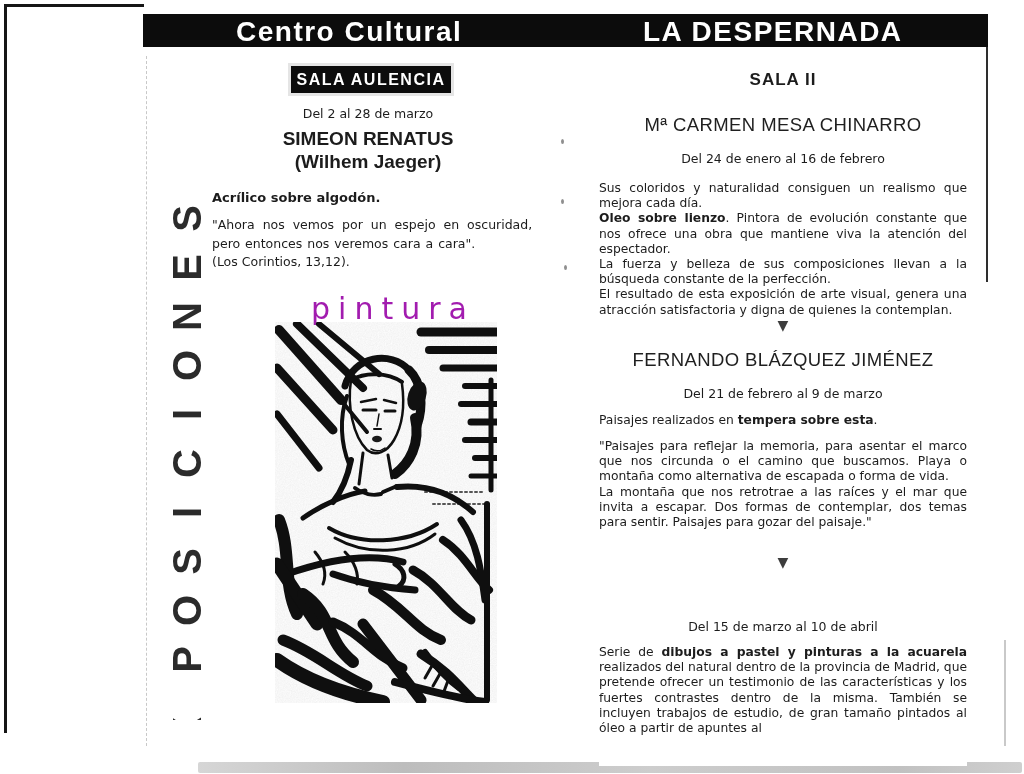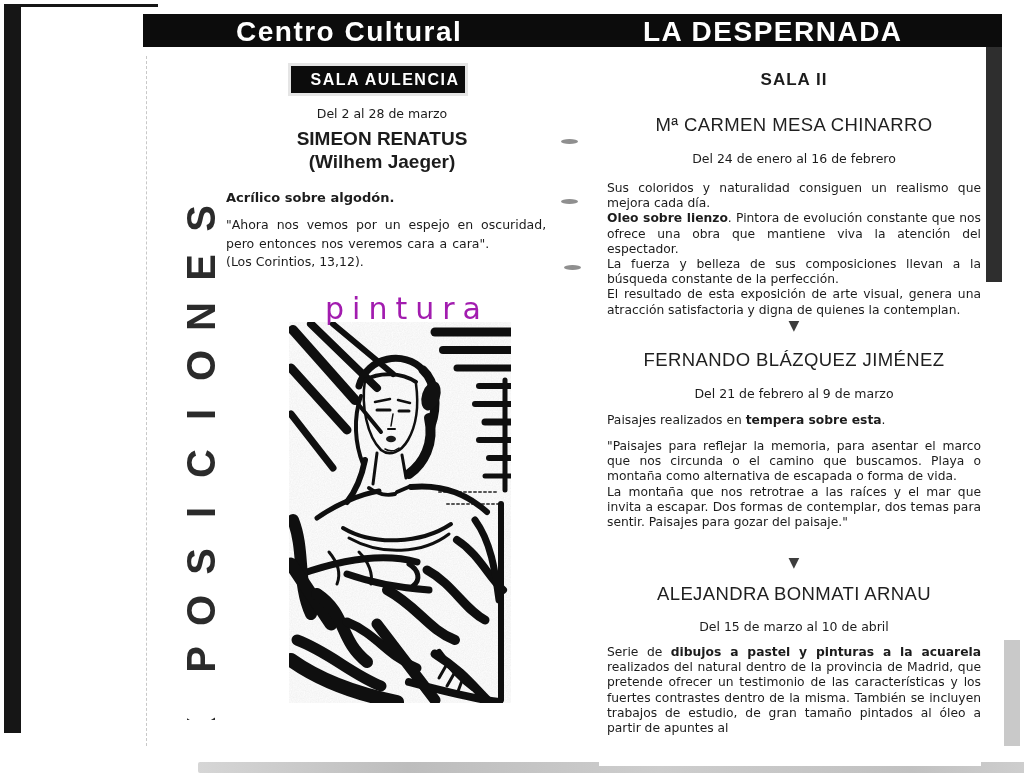--- a/index.html
+++ b/index.html
@@ -1,21 +1,21 @@
 <!DOCTYPE html>
 <html><head>
 <meta charset="utf-8">
 <style>
   html,body{margin:0;padding:0;}
   body{
     width:1024px;height:774px;position:relative;overflow:hidden;
     background:#ffffff;color:#1c1c1c;
     font-family:"DejaVu Sans", sans-serif;
   }
-  .abs{position:absolute;padding-left:14px;}
+  .abs{position:absolute;}
   
   .edge-top{left:4px;top:4px;width:140px;height:3px;background:#161616;}
   .edge-left{left:4px;top:4px;width:3px;height:729px;background:#161616;}
   .edge-right{left:986px;top:16px;width:2px;height:266px;background:#2e2e2e;}
   .edge-right-faint{left:1004px;top:640px;width:2px;height:106px;background:#c9c9c9;}
   .fold-line{left:146px;top:56px;width:0;height:690px;border-left:1px dashed #c8c8c8;}
   .bottom-scan-bar{left:198px;top:762px;width:824px;height:11px;border-radius:2px;
     background:linear-gradient(90deg,#d6d6d6,#bdbdbd 25%,#cdcdcd 55%,#c1c1c1 85%,#cfcfcf);}
   .speck{width:3px;height:5px;background:#8f8f8f;border-radius:50%;}
   
@@ -40,21 +40,21 @@
   .l-artist{left:226px;top:127px;width:284px;text-align:center;
     font-family:"Liberation Sans", sans-serif;font-weight:bold;font-size:19px;line-height:23px;}
   .l-tech{left:212px;top:190px;font-weight:bold;font-size:13px;}
   .l-quote{left:212px;top:216px;width:336px;font-size:12.5px;line-height:18.5px;}
   .l-quote .q1{word-spacing:4px;}
   .l-quote .q2{word-spacing:1px;}
   .watermark{left:311px;top:291px;font-size:30px;letter-spacing:8px;color:#a21caf;z-index:1;}
   .artwork{left:275px;top:322px;width:222px;height:381px;z-index:2;}
   
   .rpage{left:599px;top:0;width:368px;height:774px;}
-  .rpage > *{position:absolute;left:0;right:0;margin-left:8px;}
+  .rpage > *{position:absolute;left:0;right:0;}
   .r-title{top:70px;text-align:center;font-family:"Liberation Sans", sans-serif;
     font-weight:bold;font-size:17px;letter-spacing:1px;}
   .r-artist{text-align:center;font-family:"Liberation Sans", sans-serif;font-weight:400;
     font-size:18.5px;letter-spacing:0.4px;color:#1f1f1f;white-space:nowrap;}
   .a1{top:114px;} .a2{top:349px;} .a3{top:583px;}
   .r-date{text-align:center;font-size:12.5px;}
   .d1{top:151px;} .d2{top:386px;} .d3{top:619px;}
   .r-body{font-size:12.3px;line-height:15.2px;text-align:justify;}
   .r-body p{margin:0;}
   .b1{top:181px;} .q2blk{top:439px;} .b3{top:645px;}
@@ -216,20 +216,19 @@
   <div class="r-date d2">Del 21 de febrero al 9 de marzo</div>
   <div class="intro2" style="position:absolute;left:0;right:0;">
     <span>Paisajes realizados en </span><strong>tempera sobre esta</strong><span>.</span>
   </div>
   <div class="r-body q2blk">
     <p>"Paisajes para reflejar la memoria, para asentar el marco que nos circunda o el camino que buscamos. Playa o montaña como alternativa de escapada o forma de vida.</p>
     <p>La montaña que nos retrotrae a las raíces y el mar que invita a escapar. Dos formas de contemplar, dos temas para sentir. Paisajes para gozar del paisaje."</p>
   </div>
   <div class="tri t2">▼</div>
 
-  <div class="r-artist a3">ALEJANDRA BONMATI ARNAU</div>
   <div class="r-date d3">Del 15 de marzo al 10 de abril</div>
   <div class="r-body b3">
     <p><span>Serie de </span><strong>dibujos a pastel y pinturas a la acuarela</strong><span> realizados del natural dentro de la provincia de Madrid, que pretende ofrecer un testimonio de las características y los fuertes contrastes dentro de la misma. También se incluyen trabajos de estudio, de gran tamaño pintados al óleo a partir de apuntes al</span></p>
   </div>
 </div>
 
 <div class="abs fadeout"></div>
 
 </body></html>

